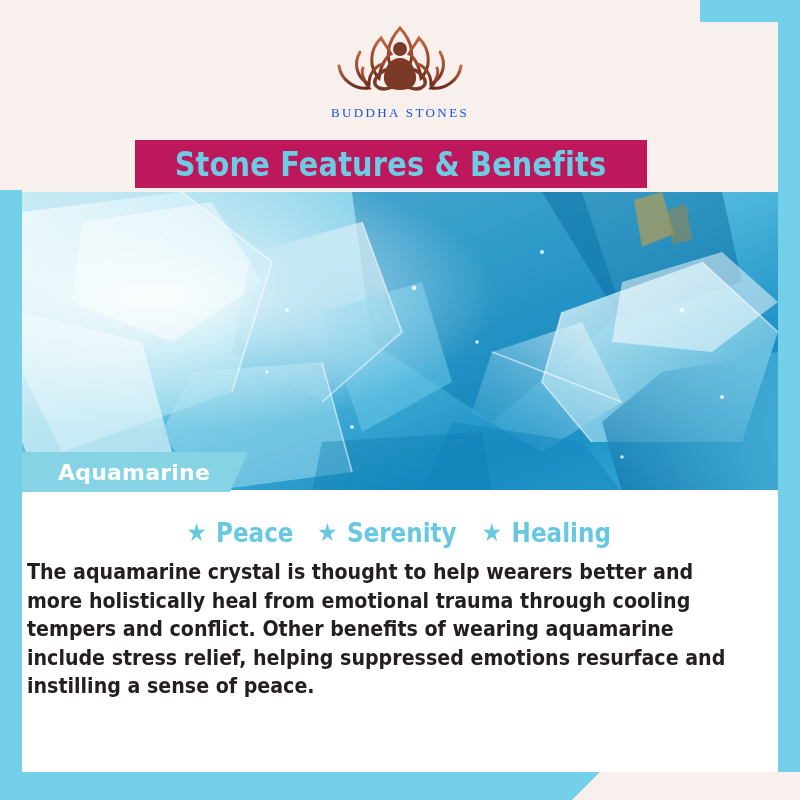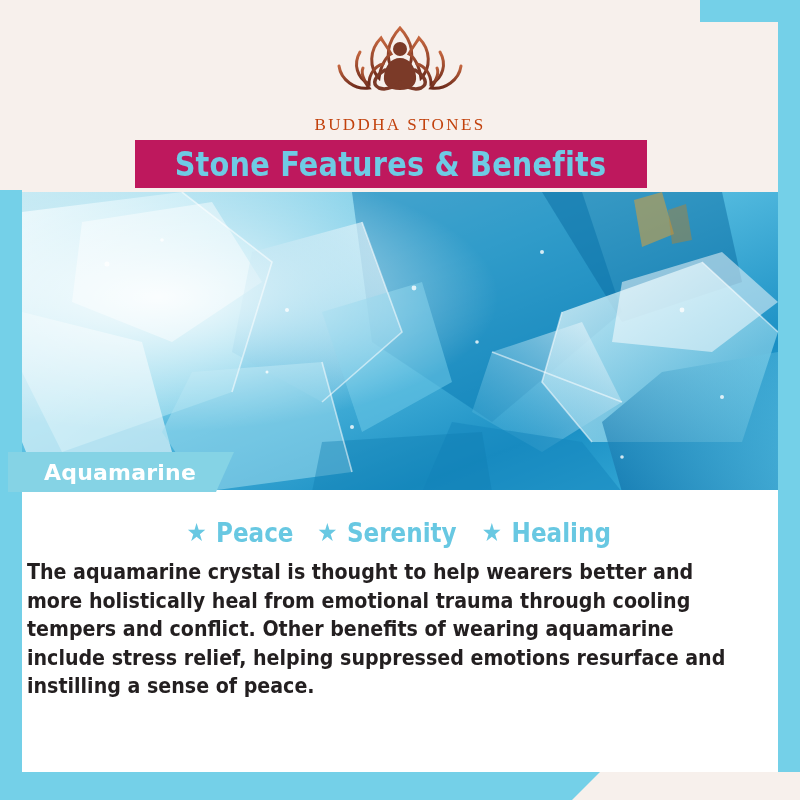--- a/index.html
+++ b/index.html
@@ -38,23 +38,23 @@
     background:#ffffff;
   }
 
   
   .logo-wrap{
     position:absolute;left:0;top:18px;width:800px;height:122px;
     display:flex;flex-direction:column;align-items:center;justify-content:flex-start;
   }
   .logo-mark{width:150px;height:85px;display:block;}
   .logo-word{
-    margin-top:12px;
+    margin-top:2px;
     font-family:"Liberation Serif", serif;
-    font-size:17px;letter-spacing:2.4px;color:#c2410c;
+    font-size:13px;letter-spacing:2.4px;color:#1d4ed8;
     font-weight:400;
   }
 
   
   .title-band{
     position:absolute;left:135px;top:140px;width:512px;height:48px;
     background:#be185d;
     display:flex;align-items:center;justify-content:center;
   }
   .title-text{
@@ -67,21 +67,21 @@
   
   .hero{
     position:absolute;left:22px;top:192px;width:756px;height:300px;
     overflow:hidden;
     background:#2aa6cf;
   }
   .hero svg{display:block;width:756px;height:300px;}
 
   
   .stone-tag{
-    position:absolute;left:8px;top:452px;width:226px;height:40px;
+    position:absolute;left:22px;top:452px;width:226px;height:40px;
     background:#85d3e5;
     clip-path:polygon(0 0, 100% 0, calc(100% - 18px) 100%, 0 100%);
     display:flex;align-items:center;
   }
   .stone-tag span{
     margin-left:36px;color:#ffffff;font-weight:700;font-size:22px;
     font-family:"DejaVu Sans","Liberation Sans",sans-serif;
     letter-spacing:.2px;
   }
 

